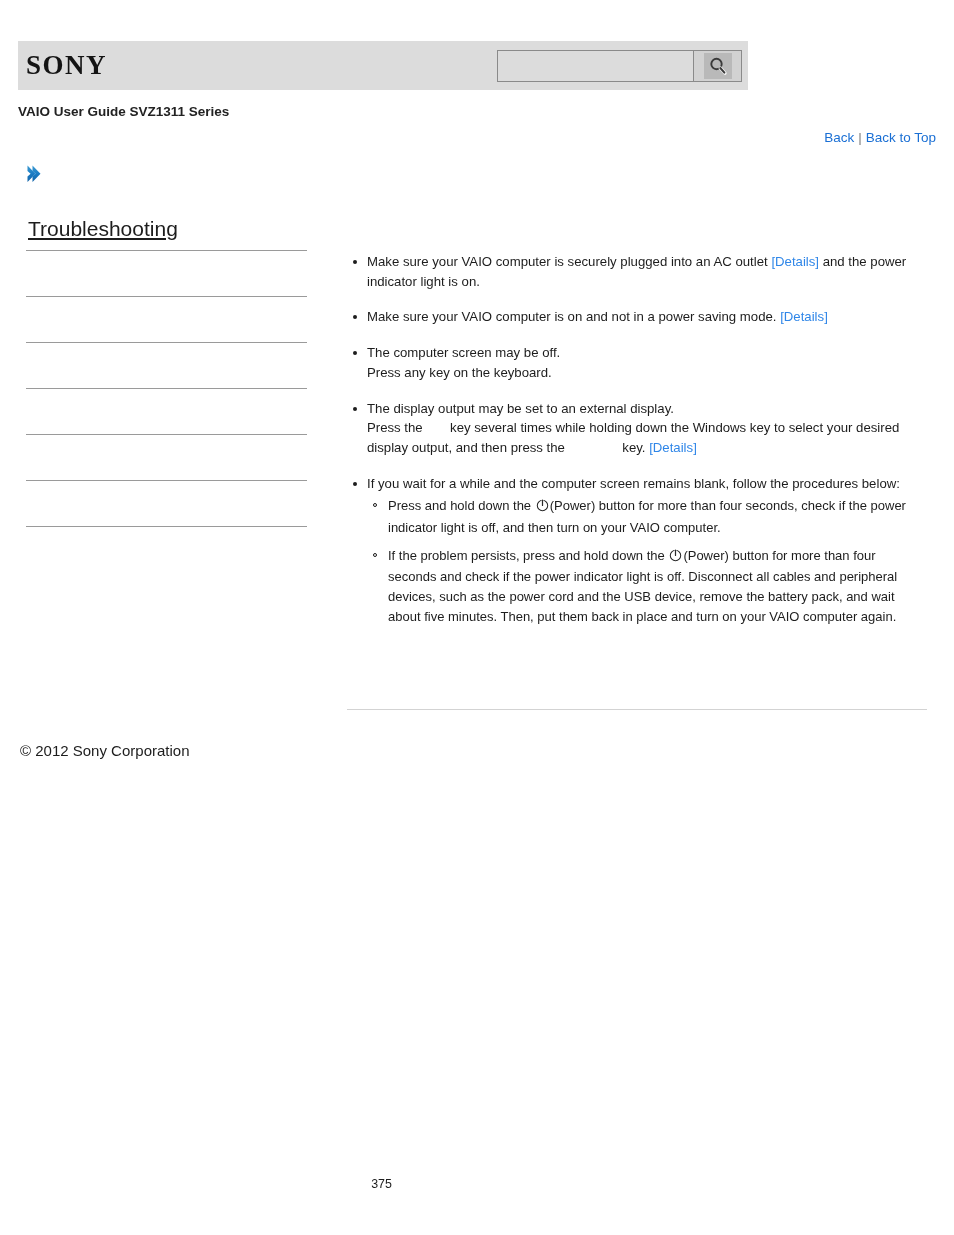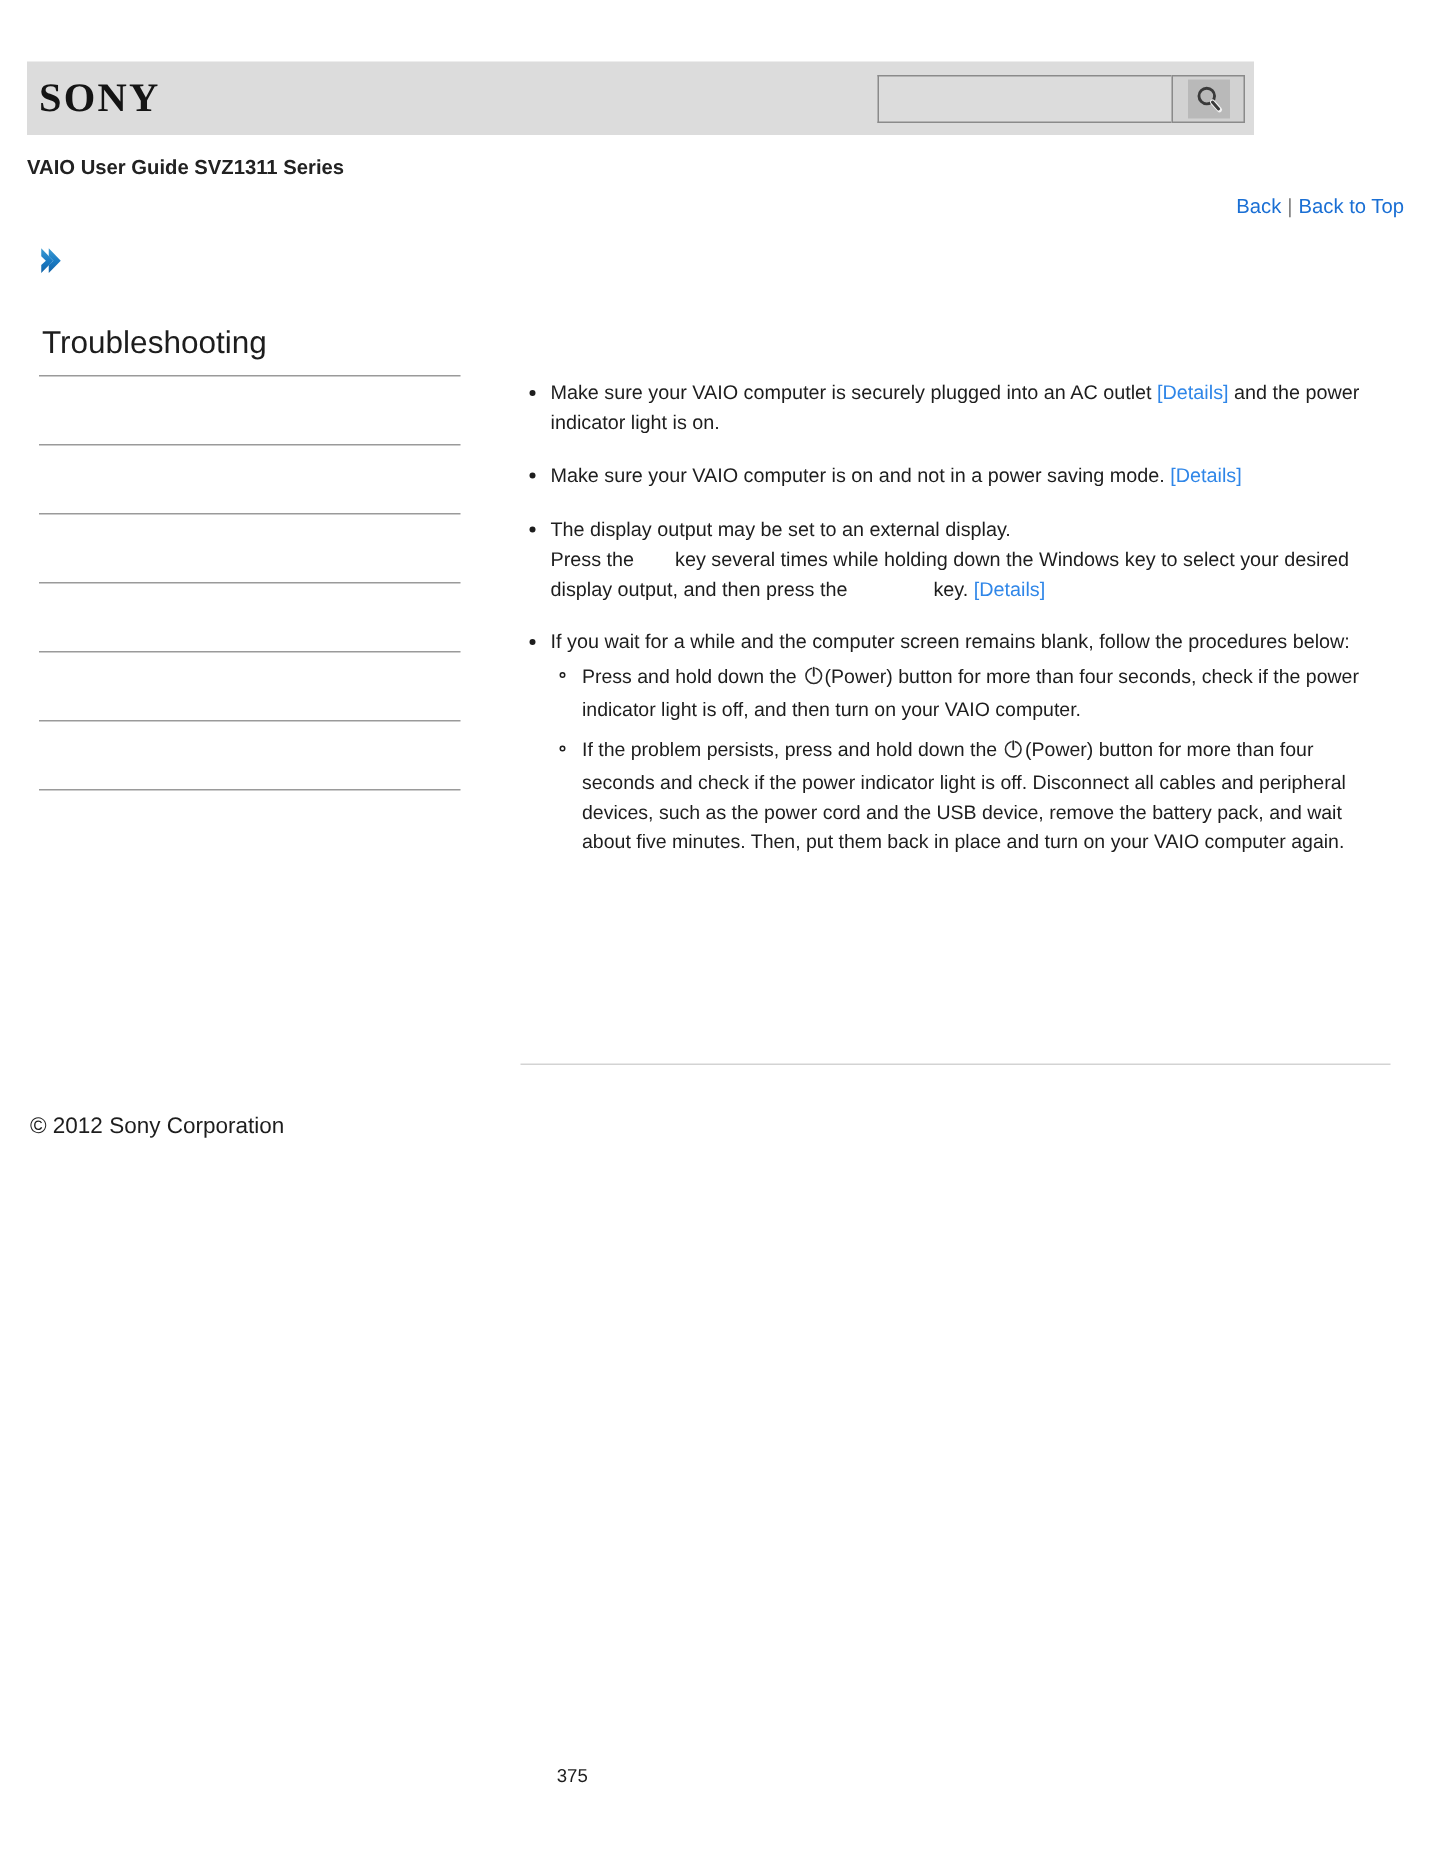--- a/index.html
+++ b/index.html
@@ -14,21 +14,21 @@
     font-family: "Liberation Sans", sans-serif;
     color: #1a1a1a;
     -webkit-font-smoothing: antialiased;
   }
 
   
   .header-band {
     position: absolute;
     left: 18px;
     top: 41px;
-    width: 818px;
+    width: 730px;
     height: 49px;
     background: #dcdcdc;
     box-sizing: border-box;
   }
   .sony-logo {
     position: absolute;
     left: 8px;
     top: 8px;
     font-family: "Liberation Serif", "DejaVu Serif", serif;
     font-weight: bold;
@@ -132,20 +132,21 @@
     top: 215px;
     width: 281px;
   }
   .sidebar-heading {
     font-size: 21px;
     font-weight: normal;
     color: #1d1d1d;
     line-height: 28px;
     margin: 0 0 5px 0;
     padding: 0 0 2px 2px;
+    text-decoration: underline;
   }
   .sidebar-rule {
     height: 1px;
     background: #9a9a9a;
     font-size: 0;
     line-height: 0;
   }
   .sidebar-item {
     height: 45px;
     font-size: 13px;
@@ -324,20 +325,21 @@
   <div class="sidebar-rule"></div>
 
   <div class="sidebar-item"></div>
   <div class="sidebar-rule"></div>
 </div>
 
 <div class="content">
   <ul class="top-list" id="bullet-list">
       <li><span>Make sure your VAIO computer is securely plugged into an AC outlet </span><a class="details-link" href="#">[Details]</a><span> and the power indicator light is on.</span></li>
       <li><span>Make sure your VAIO computer is on and not in a power saving mode. </span><a class="details-link" href="#">[Details]</a></li>
+      <li><span>The computer screen may be off.</span><br><span>Press any key on the keyboard.</span></li>
       <li><span>The display output may be set to an external display.</span><br><span>Press the </span><span class="key-gap narrow"></span><span> key several times while holding down the Windows key to select your desired display output, and then press the </span><span class="key-gap wide"></span><span> key. </span><a class="details-link" href="#">[Details]</a></li>
       <li><span>If you wait for a while and the computer screen remains blank, follow the procedures below:</span><ul class="sub-list">
           <li><span>Press and hold down the </span><span class="power-glyph"><svg width="13" height="13" viewBox="0 0 16 16">
                 <circle cx="8" cy="8" r="6.4" fill="none" stroke="#2a2a2a" stroke-width="1.3"></circle>
                 <line x1="8" y1="0.2" x2="8" y2="3.2" stroke="#ffffff" stroke-width="2.6"></line>
                 <line x1="8" y1="1.4" x2="8" y2="8" stroke="#2a2a2a" stroke-width="1.5" stroke-linecap="round"></line>
               </svg></span><span>(Power) button for more than four seconds, check if the power indicator light is off, and then turn on your VAIO computer.</span></li>
           <li><span>If the problem persists, press and hold down the </span><span class="power-glyph"><svg width="13" height="13" viewBox="0 0 16 16">
                 <circle cx="8" cy="8" r="6.4" fill="none" stroke="#2a2a2a" stroke-width="1.3"></circle>
                 <line x1="8" y1="0.2" x2="8" y2="3.2" stroke="#ffffff" stroke-width="2.6"></line>

